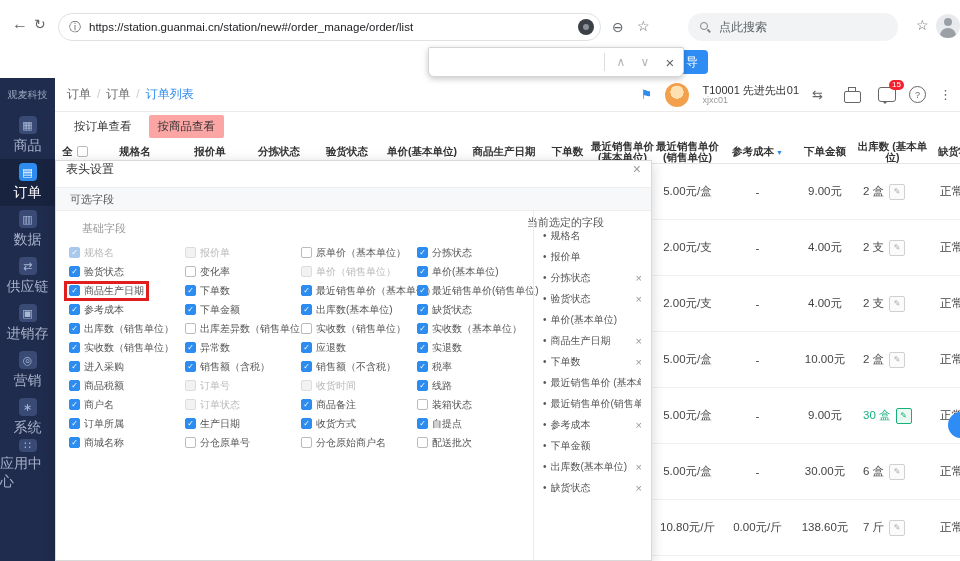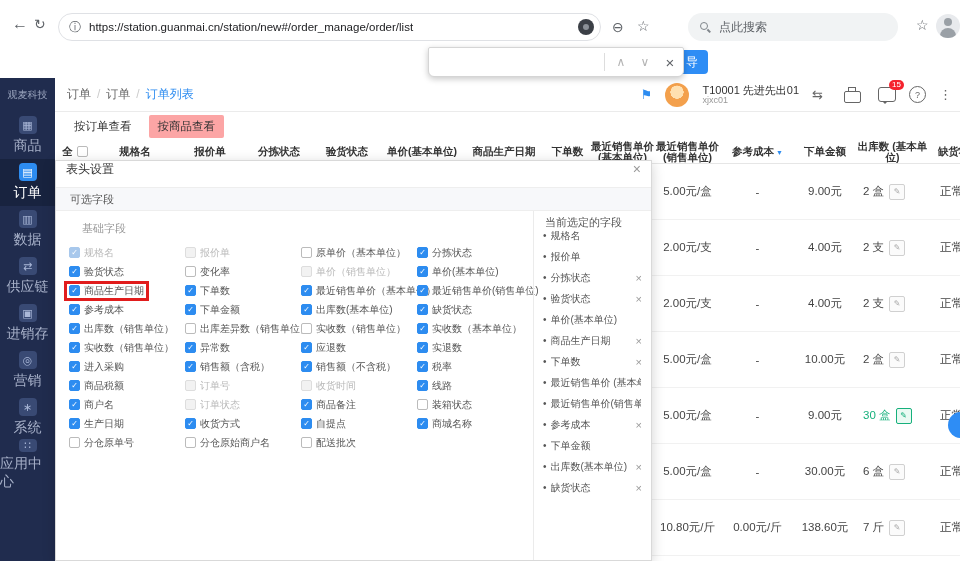--- a/index.html
+++ b/index.html
@@ -95,21 +95,21 @@
   .cb.c{background:#2d8cf0;border-color:#2d8cf0;}
   .cb.c::after{content:"✓";}
   .cb.d{background:#f2f2f2;border-color:#ddd;}
   .cb.c.d{background:#a8c8ec;border-color:#a8c8ec;}
   
   #modal{position:absolute;left:55px;top:160px;width:597px;height:401px;background:#fff;border:1px solid #d9d9d9;
          box-shadow:0 3px 12px rgba(0,0,0,.18);z-index:8;display:flex;flex-direction:column;box-sizing:border-box;}
   #modal-title-row{height:26px;flex:none;display:flex;padding:0 10px;font-size:12px;color:#333;}
   #modal-close-icon{margin-left:auto;color:#999;font-size:14px;}
   #modal-sub{height:22px;flex:none;background:#f7f8fa;border-top:1px solid #eee;border-bottom:1px solid #eee;
-             display:flex;align-items:center;font-size:11px;color:#555;gap:18px;}
+             display:flex;align-items:center;font-size:11px;color:#555;}
   #modal-sub .sub-left{width:463px;padding-left:14px;box-sizing:border-box;}
   #modal-sub .sub-right{padding-left:8px;margin-top:46px;}
   #modal-body{flex:1;display:flex;min-height:0;}
   #modal-left{width:477px;flex:none;padding:6px 0 0 13px;box-sizing:border-box;}
   #section-label{font-size:11px;color:#999;margin:4px 13px 7px;}
   #field-grid{display:flex;flex-wrap:wrap;width:464px;}
   .gi{width:116px;height:19px;display:flex;align-items:center;}
   .gi-inner{display:inline-flex;align-items:center;gap:4px;font-size:10px;color:#555;white-space:nowrap;}
   .gi-inner.dis{color:#b9b9b9;}
   .gi-inner.hl{border:3px solid #e11d1d;padding:0 2px;margin-left:-5px;}
@@ -544,20 +544,26 @@
           </div>
           <div class="gi">
             <span class="gi-inner">
               <span class="cb"></span>
               <span>装箱状态</span>
             </span>
           </div>
           <div class="gi">
             <span class="gi-inner">
               <span class="cb c"></span>
+              <span>订单所属</span>
+            </span>
+          </div>
+          <div class="gi">
+            <span class="gi-inner">
+              <span class="cb c"></span>
               <span>生产日期</span>
             </span>
           </div>
           <div class="gi">
             <span class="gi-inner">
               <span class="cb c"></span>
               <span>收货方式</span>
             </span>
           </div>
           <div class="gi">

